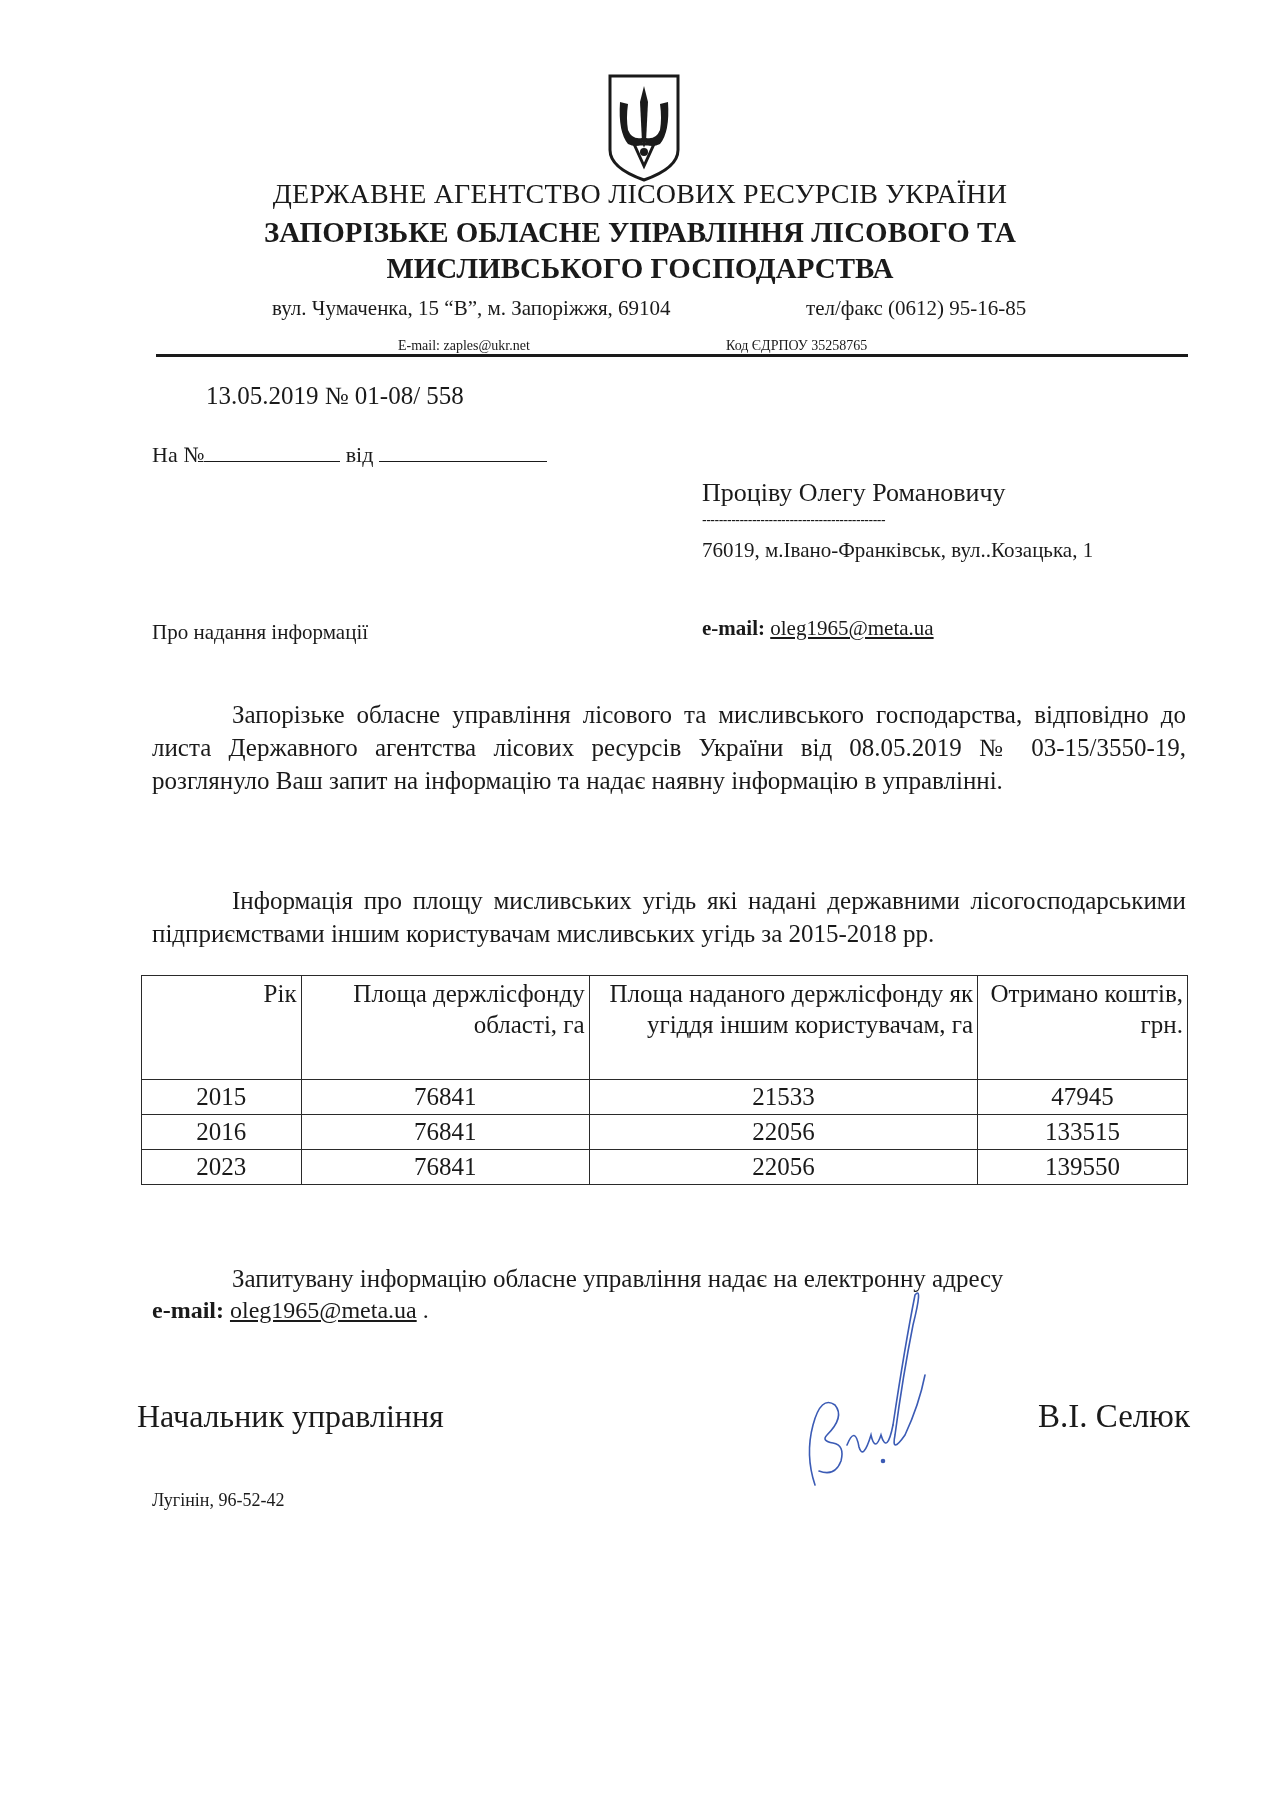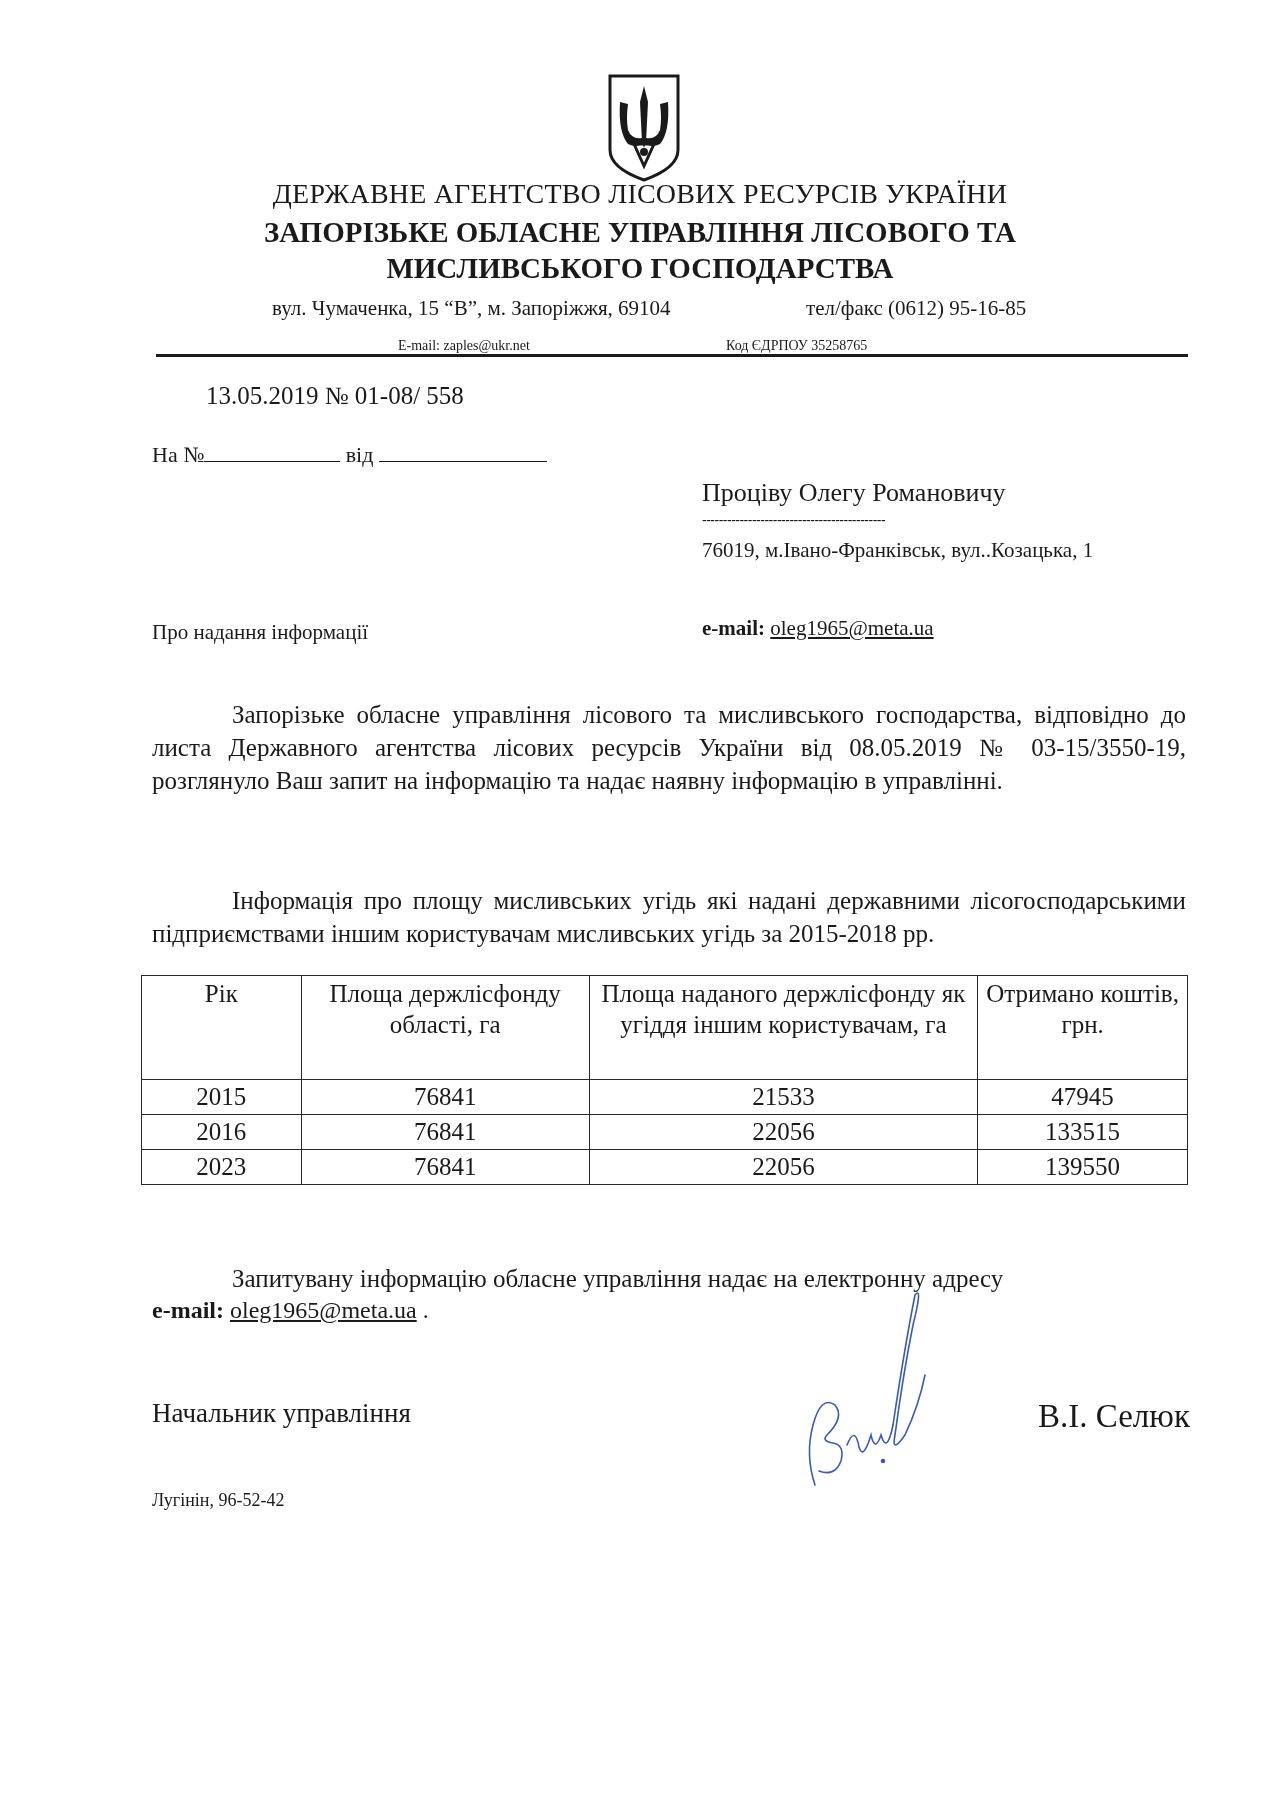--- a/index.html
+++ b/index.html
@@ -25,26 +25,26 @@
   .remail { left: 702px; top: 568px; font-size: 21px; margin-top: 48px; }
   .remail b, .email2 b { font-weight: bold; }
   .link { text-decoration: underline; }
   .subject { left: 152px; top: 620px; font-size: 21px; }
   .body { left: 152px; width: 1034px; font-size: 25px; line-height: 33px; text-align: justify; }
   .p1 { top: 698px; }
   .p2 { top: 884px; }
   .indent { text-indent: 80px; }
   table.data { position: absolute; left: 141px; top: 975px; width: 1047px; border-collapse: collapse; font-size: 25px; }
   table.data th, table.data td { border: 1.5px solid #2a2a2a; text-align: center; font-weight: normal; padding: 0 4px; }
-  table.data th { vertical-align: top; line-height: 31px; padding-top: 2px; height: 101px; }
+  table.data th { vertical-align: top; line-height: 31px; padding-top: 2px; height: 101px; text-align: right; }
   table.data td { height: 34px; line-height: 34px; }
   .c1 { width: 150px; } .c2 { width: 278px; } .c3 { width: 378px; } .c4 { width: 200px; }
   .closing { top: 1262px; }
   .email2 { left: 152px; top: 1297px; font-size: 24px; }
-  .position { left: 152px; top: 1398px; font-size: 27px; }
+  .position { left: 137px; top: 1398px; font-size: 32px; }
   .signer { left: 1038px; top: 1398px; font-size: 33px; }
   .sig { left: 775px; top: 1285px; width: 190px; height: 210px; }
   .executor { left: 152px; top: 1490px; font-size: 18px; }
 </style>
 </head>
 <body>
 
 <svg class="abs emblem" viewBox="0 0 76 110">
   <path d="M4 4 H72 V78 Q72 96 38 108 Q4 96 4 78 Z" fill="none" stroke="#1a1a1a" stroke-width="3"></path>
   <path d="M38 14 L42 30 L40 70 L38 76 L36 70 L34 30 Z" fill="#1a1a1a"></path>

